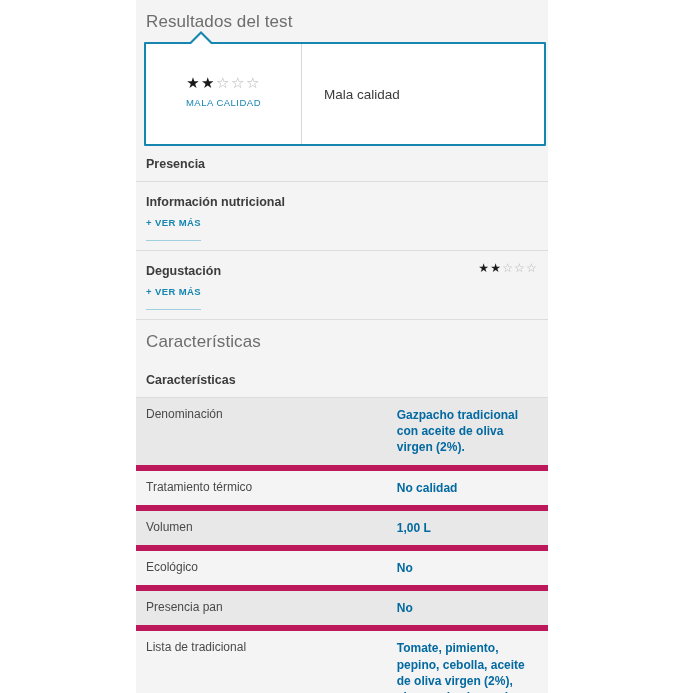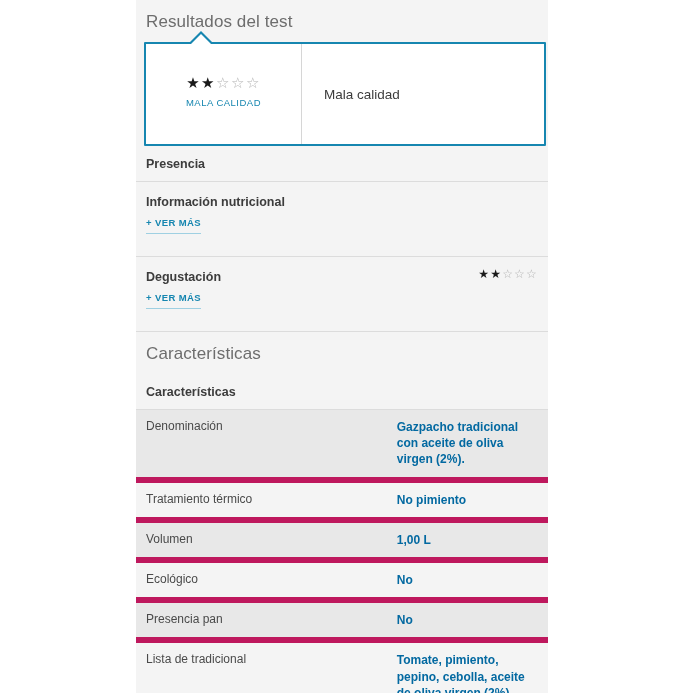--- a/index.html
+++ b/index.html
@@ -120,28 +120,28 @@
     right: 10px;
     top: 10px;
     font-size: 12px;
     letter-spacing: 1.2px;
     color: #1a1a1a;
   }
   .block .blk-stars .empty { color: #b4b4b4; }
   .vermas {
     display: inline-block;
     margin-top: 7px;
-    margin-bottom: 18px;
+    margin-bottom: 5px;
     font-size: 9.5px;
     font-weight: bold;
     letter-spacing: 0.4px;
     color: #1686b0;
     text-transform: uppercase;
     border-bottom: 1px solid #9fd0e2;
-    padding-bottom: 5px;
+    padding-bottom: 12px;
     cursor: pointer;
   }
   
   .char-table {
     width: 100%;
     border-collapse: collapse;
     table-layout: fixed;
   }
   .char-table tr.alt { background: #e8e8e8; }
   .char-table tr.plain { background: #f4f4f4; }
@@ -200,21 +200,21 @@
     <div class="row-head">Características</div>
 
     <table class="char-table">
       <tbody>
         <tr class="alt">
           <td class="label">Denominación</td>
           <td class="value">Gazpacho tradicional con aceite de oliva virgen (2%).</td>
         </tr>
         <tr class="plain">
           <td class="label">Tratamiento térmico</td>
-          <td class="value">No pimiento</td>
+          <td class="value">No calidad</td>
         </tr>
         <tr class="alt">
           <td class="label">Volumen</td>
           <td class="value">1,00 L</td>
         </tr>
         <tr class="plain">
           <td class="label">Ecológico</td>
           <td class="value">No</td>
         </tr>
         <tr class="alt">

